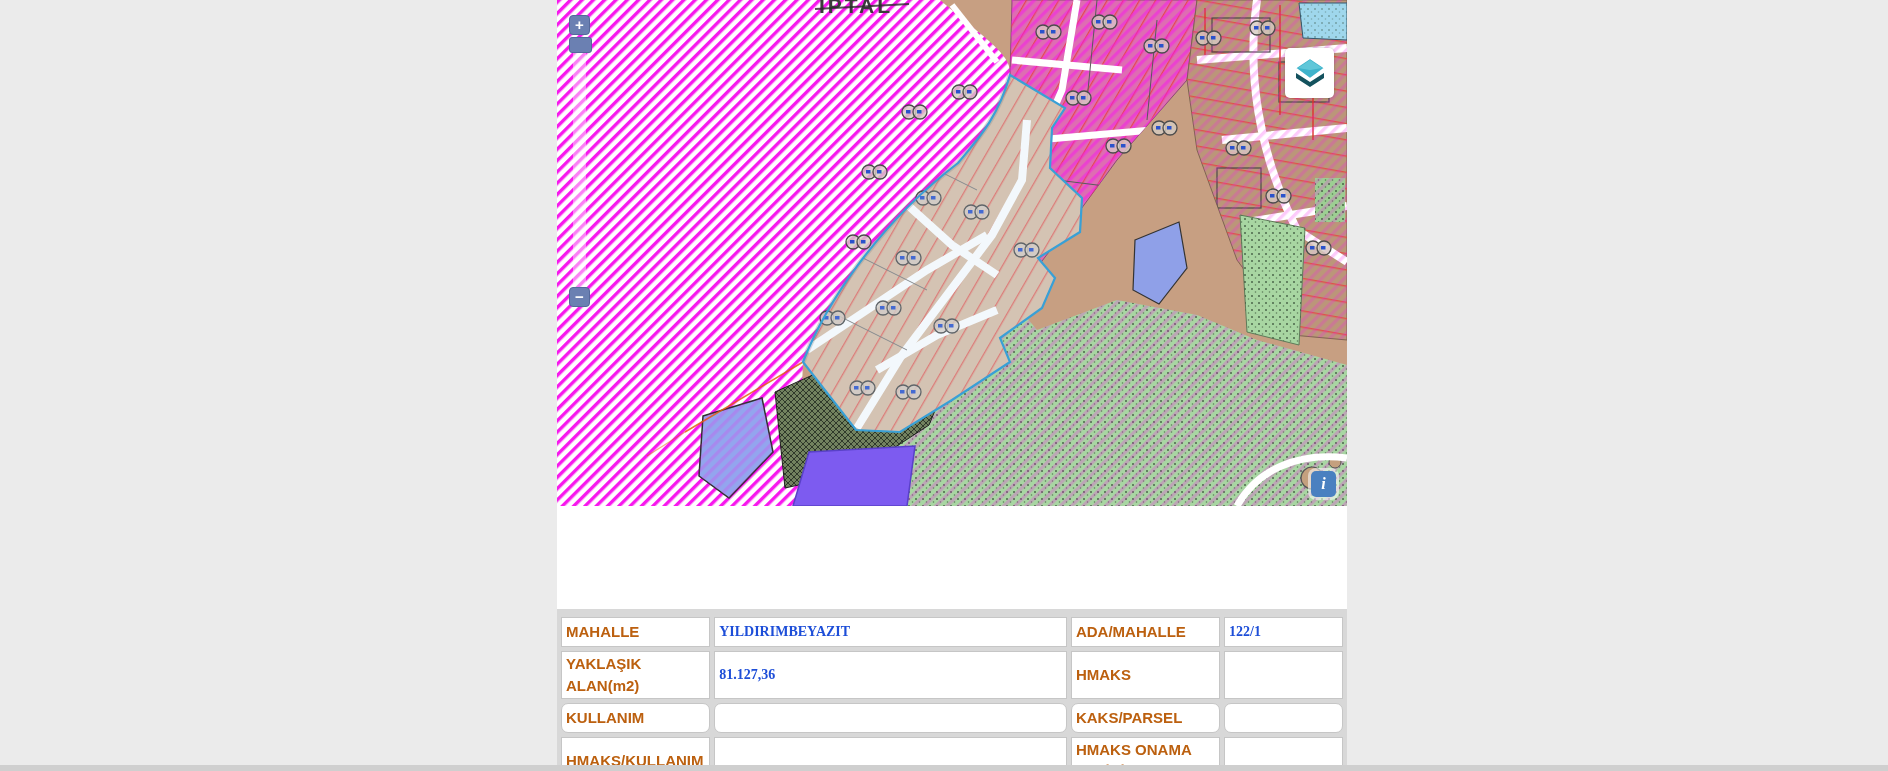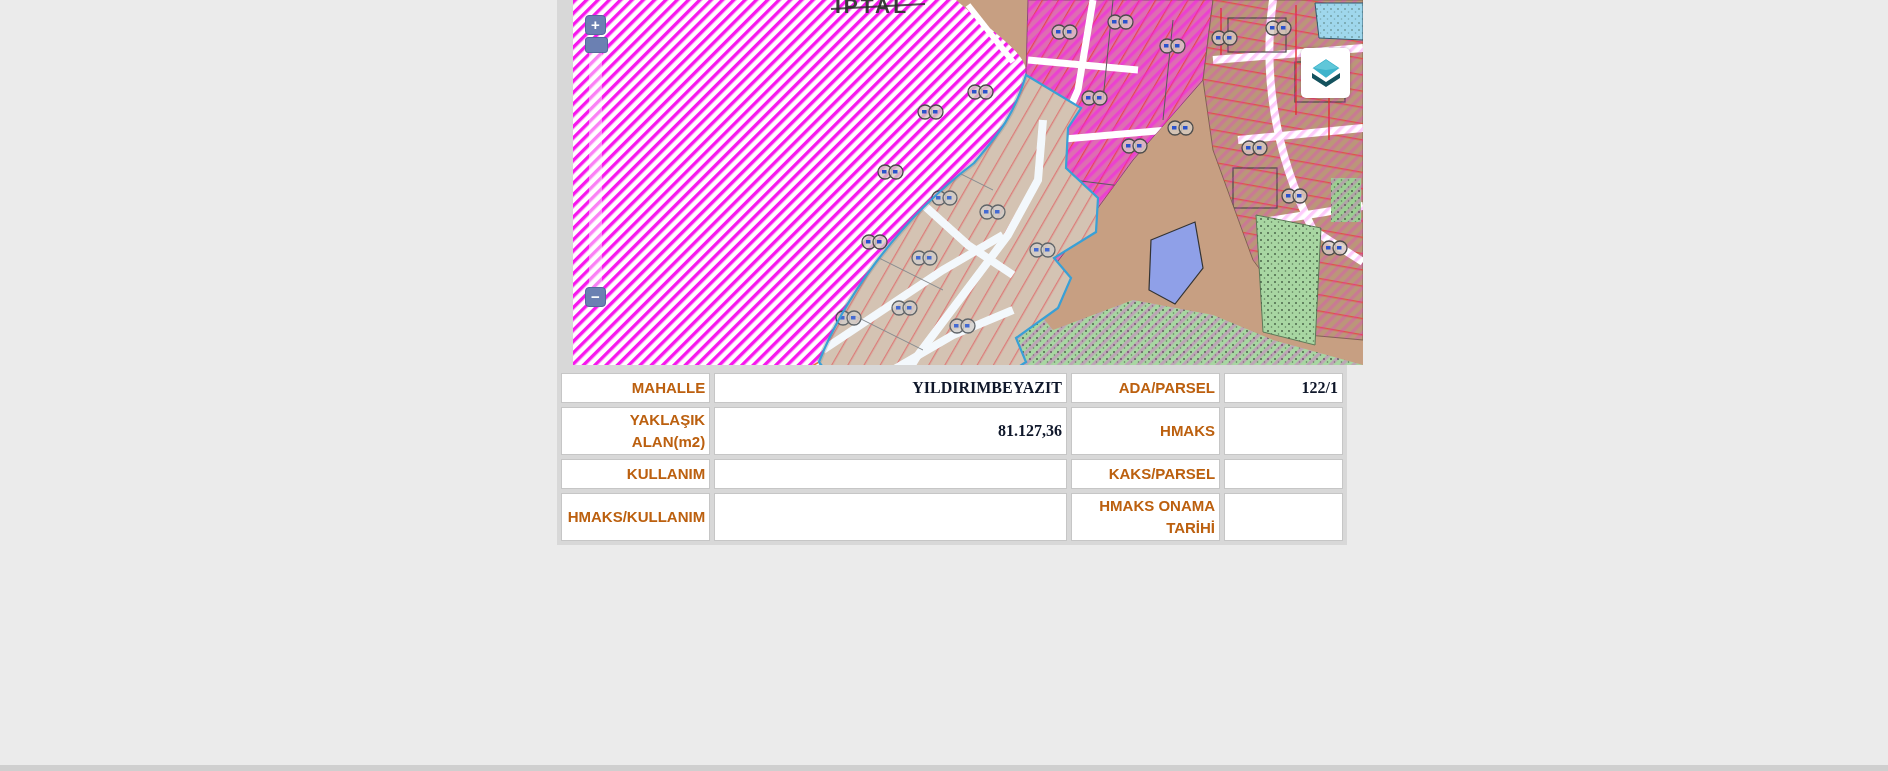--- a/index.html
+++ b/index.html
@@ -2,21 +2,21 @@
 <html><head>
 <meta charset="utf-8">
 <style>
   html,body{margin:0;padding:0;}
   body{
     width:1888px;height:771px;position:relative;overflow:hidden;
     background:#ebebeb;
     font-family:"Liberation Sans",sans-serif;
   }
   .widget{position:absolute;left:557px;top:0;width:790px;background:#d8d8d8;}
-  .map-wrap{position:relative;width:790px;height:365px;overflow:hidden;background:#fff;margin-left:16px;}
+  .map-wrap{position:relative;width:790px;height:609px;overflow:hidden;background:#fff;}
   .map-wrap svg.mapsvg{display:block;}
 
   
   .zbtn{
     position:absolute;width:21px;height:20px;box-sizing:border-box;
     background:#6b80b2;border:1px solid #55699c;border-radius:4px;
     color:#fff;font-weight:bold;font-size:15px;line-height:17px;text-align:center;
     cursor:pointer;user-select:none;
   }
   .zoom-in{left:12px;top:15px;}
@@ -43,33 +43,33 @@
     cursor:pointer;
   }
 
   
   table.parcel{
     border-collapse:separate;border-spacing:4px;
     margin:4px 0 0 0;width:790px;table-layout:fixed;
   }
   table.parcel td{
     background:#fff;border:1px solid #c6c6c6;
-    text-align:right;vertical-align:middle;padding:1px 4px;box-sizing:border-box;
+    text-align:left;vertical-align:middle;padding:1px 4px;box-sizing:border-box;
   }
   td.lbl{
     color:#bc600f;font-weight:bold;font-size:15px;line-height:1.45;
     font-family:"Liberation Sans",sans-serif;
   }
   td.val{
-    color:#0f172a;font-weight:bold;font-size:16px;
+    color:#1d4ed8;font-weight:bold;font-size:14px;
     font-family:"Liberation Serif",serif;
   }
   col.c1{width:148px;} col.c2{width:350px;} col.c3{width:148px;} col.c4{width:118px;}
   tr.r1 td{height:30px;} tr.r2 td{height:46px;} tr.r3 td{height:48px;}
-  tr.r4 td{height:30px;} tr.r5 td{height:46px;} tr.r6 td{height:30px;}
+  tr.r4 td{height:30px;border-radius:7px;} tr.r5 td{height:46px;} tr.r6 td{height:30px;}
 
   .bottom-strip{position:absolute;left:0;top:765px;width:1888px;height:6px;background:#cfcfcf;}
 </style>
 </head>
 <body>
 
 <div class="widget">
 
   <div class="map-wrap">
     <svg class="mapsvg" width="790" height="506" viewBox="0 0 790 506">
@@ -267,21 +267,21 @@
     <colgroup>
         <col class="c1">
         <col class="c2">
         <col class="c3">
         <col class="c4">
       </colgroup>
     <tbody>
         <tr class="r1">
       <td class="lbl">MAHALLE</td>
       <td class="val">YILDIRIMBEYAZIT</td>
-      <td class="lbl">ADA/PARSEL</td>
+      <td class="lbl">ADA/MAHALLE</td>
       <td class="val">122/1</td>
     </tr>
     <tr class="r3">
       <td class="lbl">YAKLAŞIK ALAN(m2)</td>
       <td class="val">81.127,36</td>
       <td class="lbl">HMAKS</td>
       <td class="val"></td>
     </tr>
     <tr class="r4">
       <td class="lbl">KULLANIM</td>

